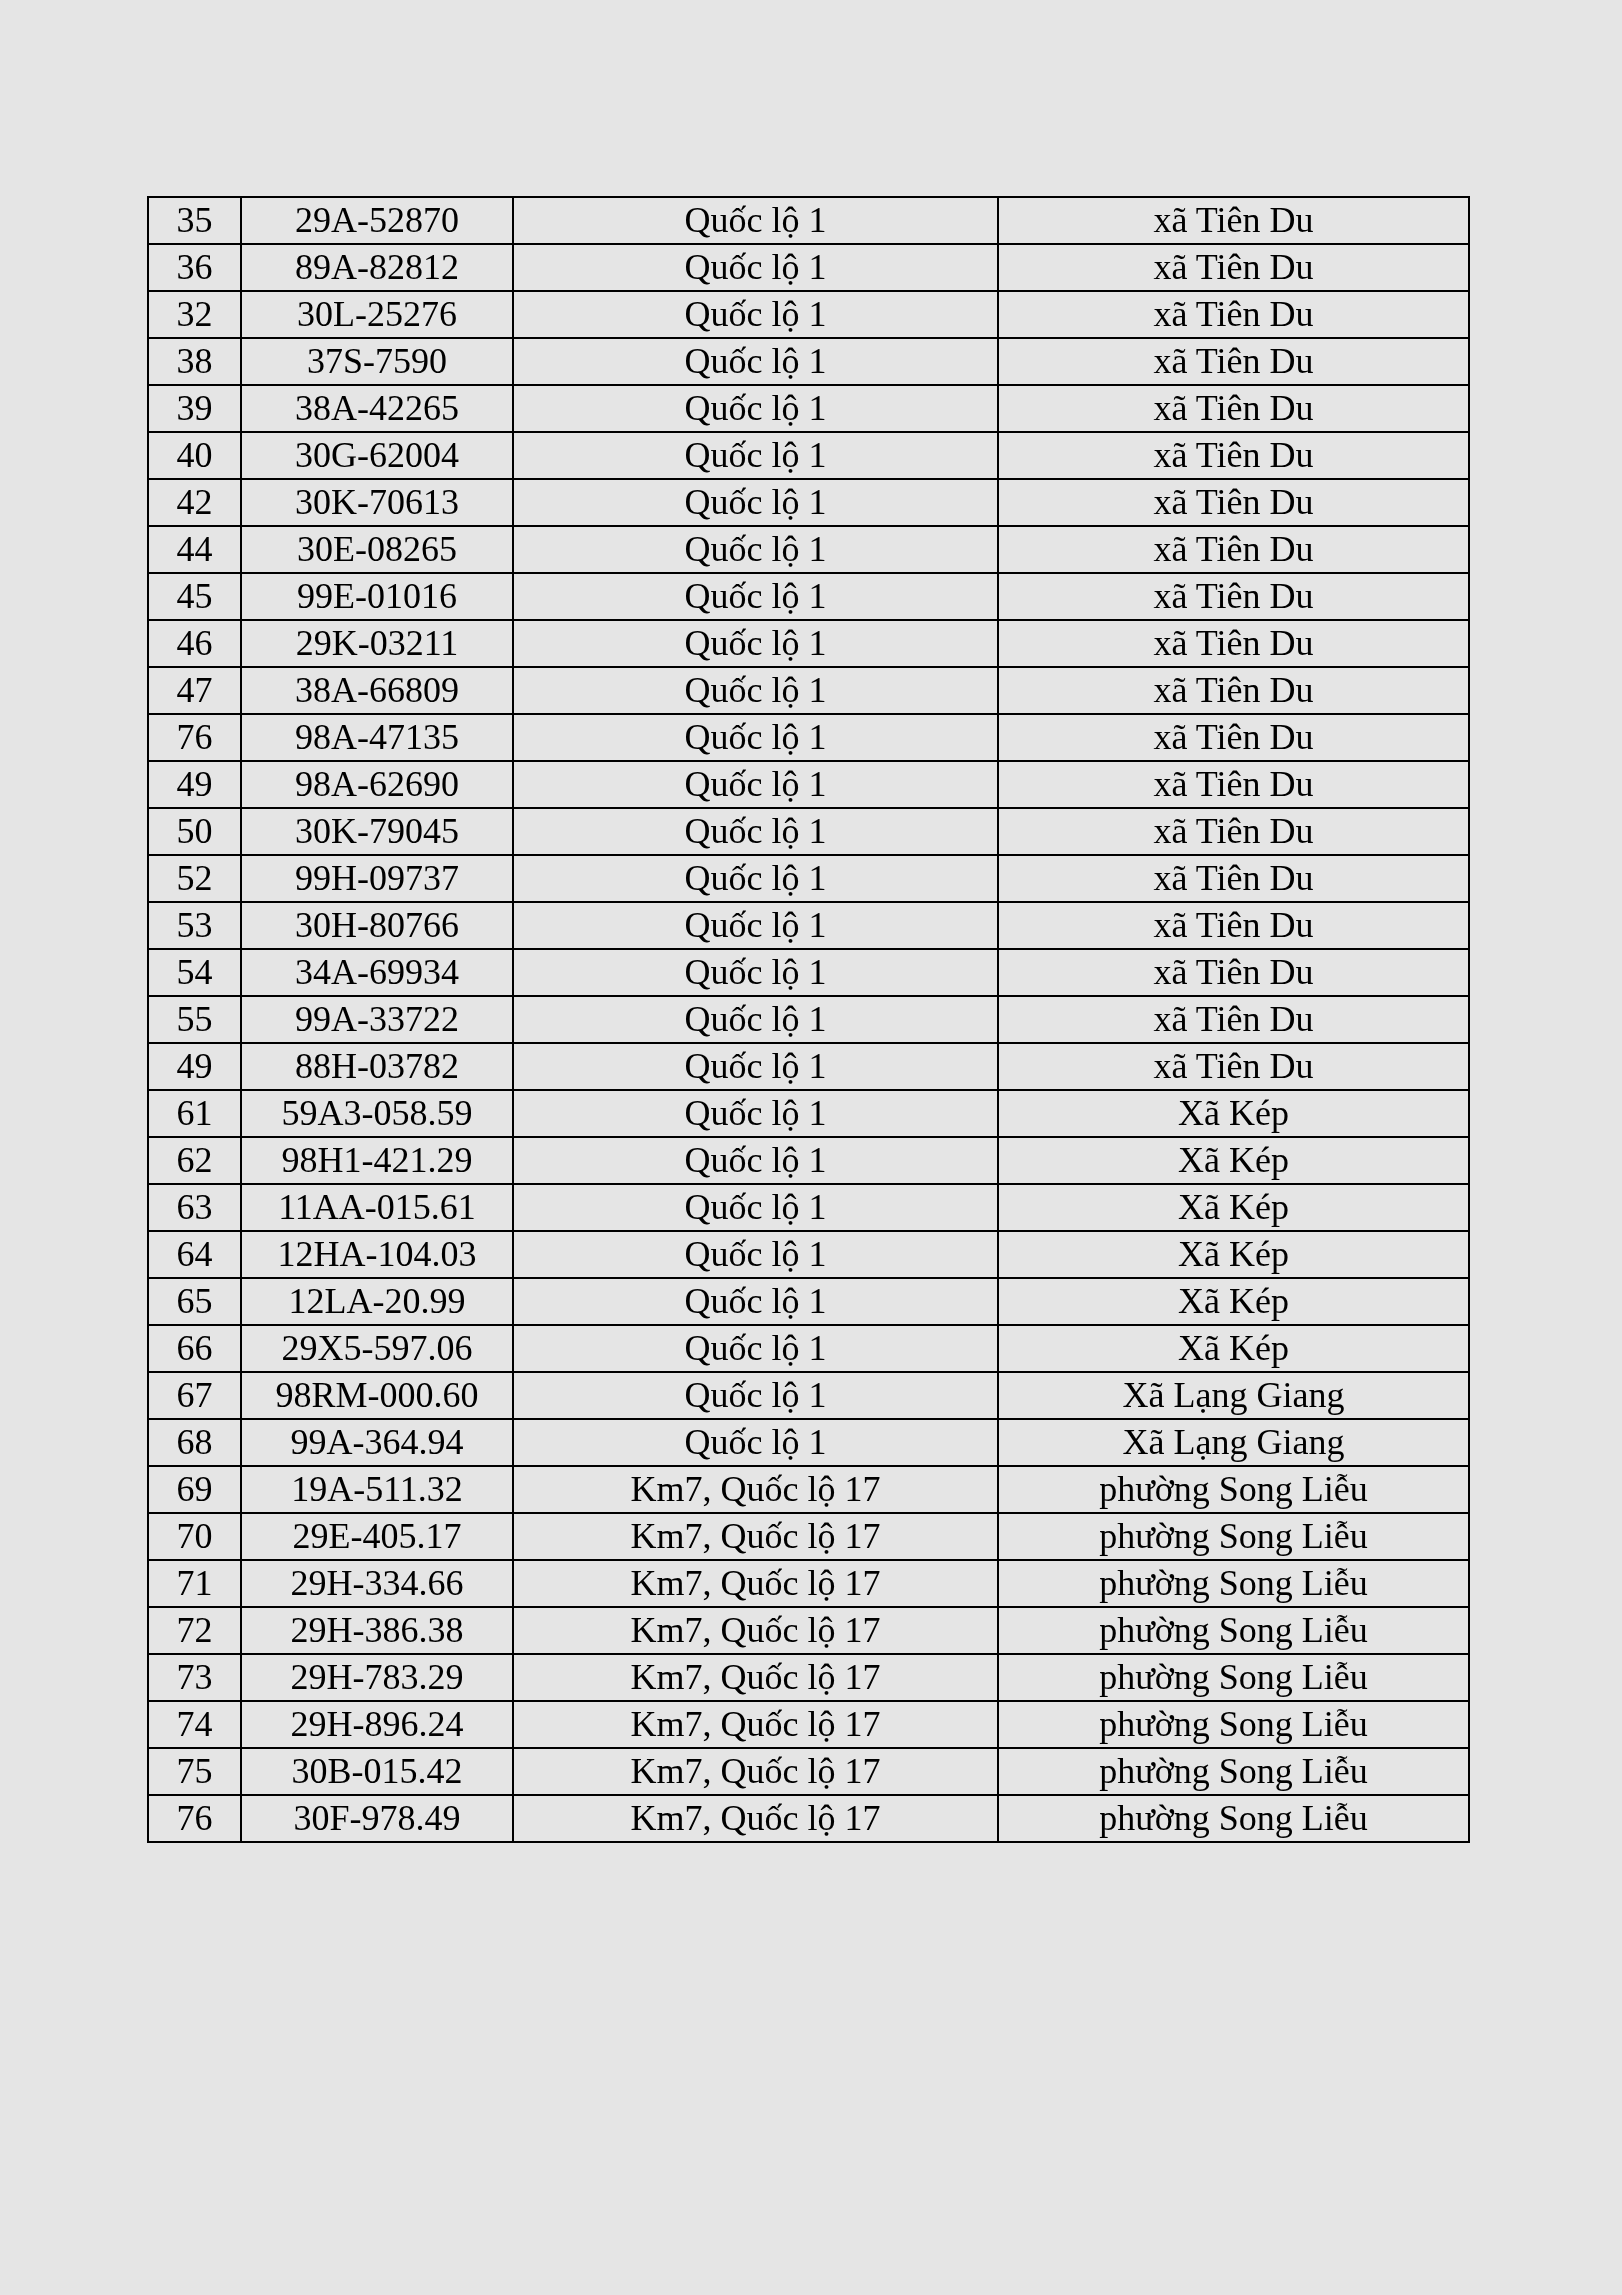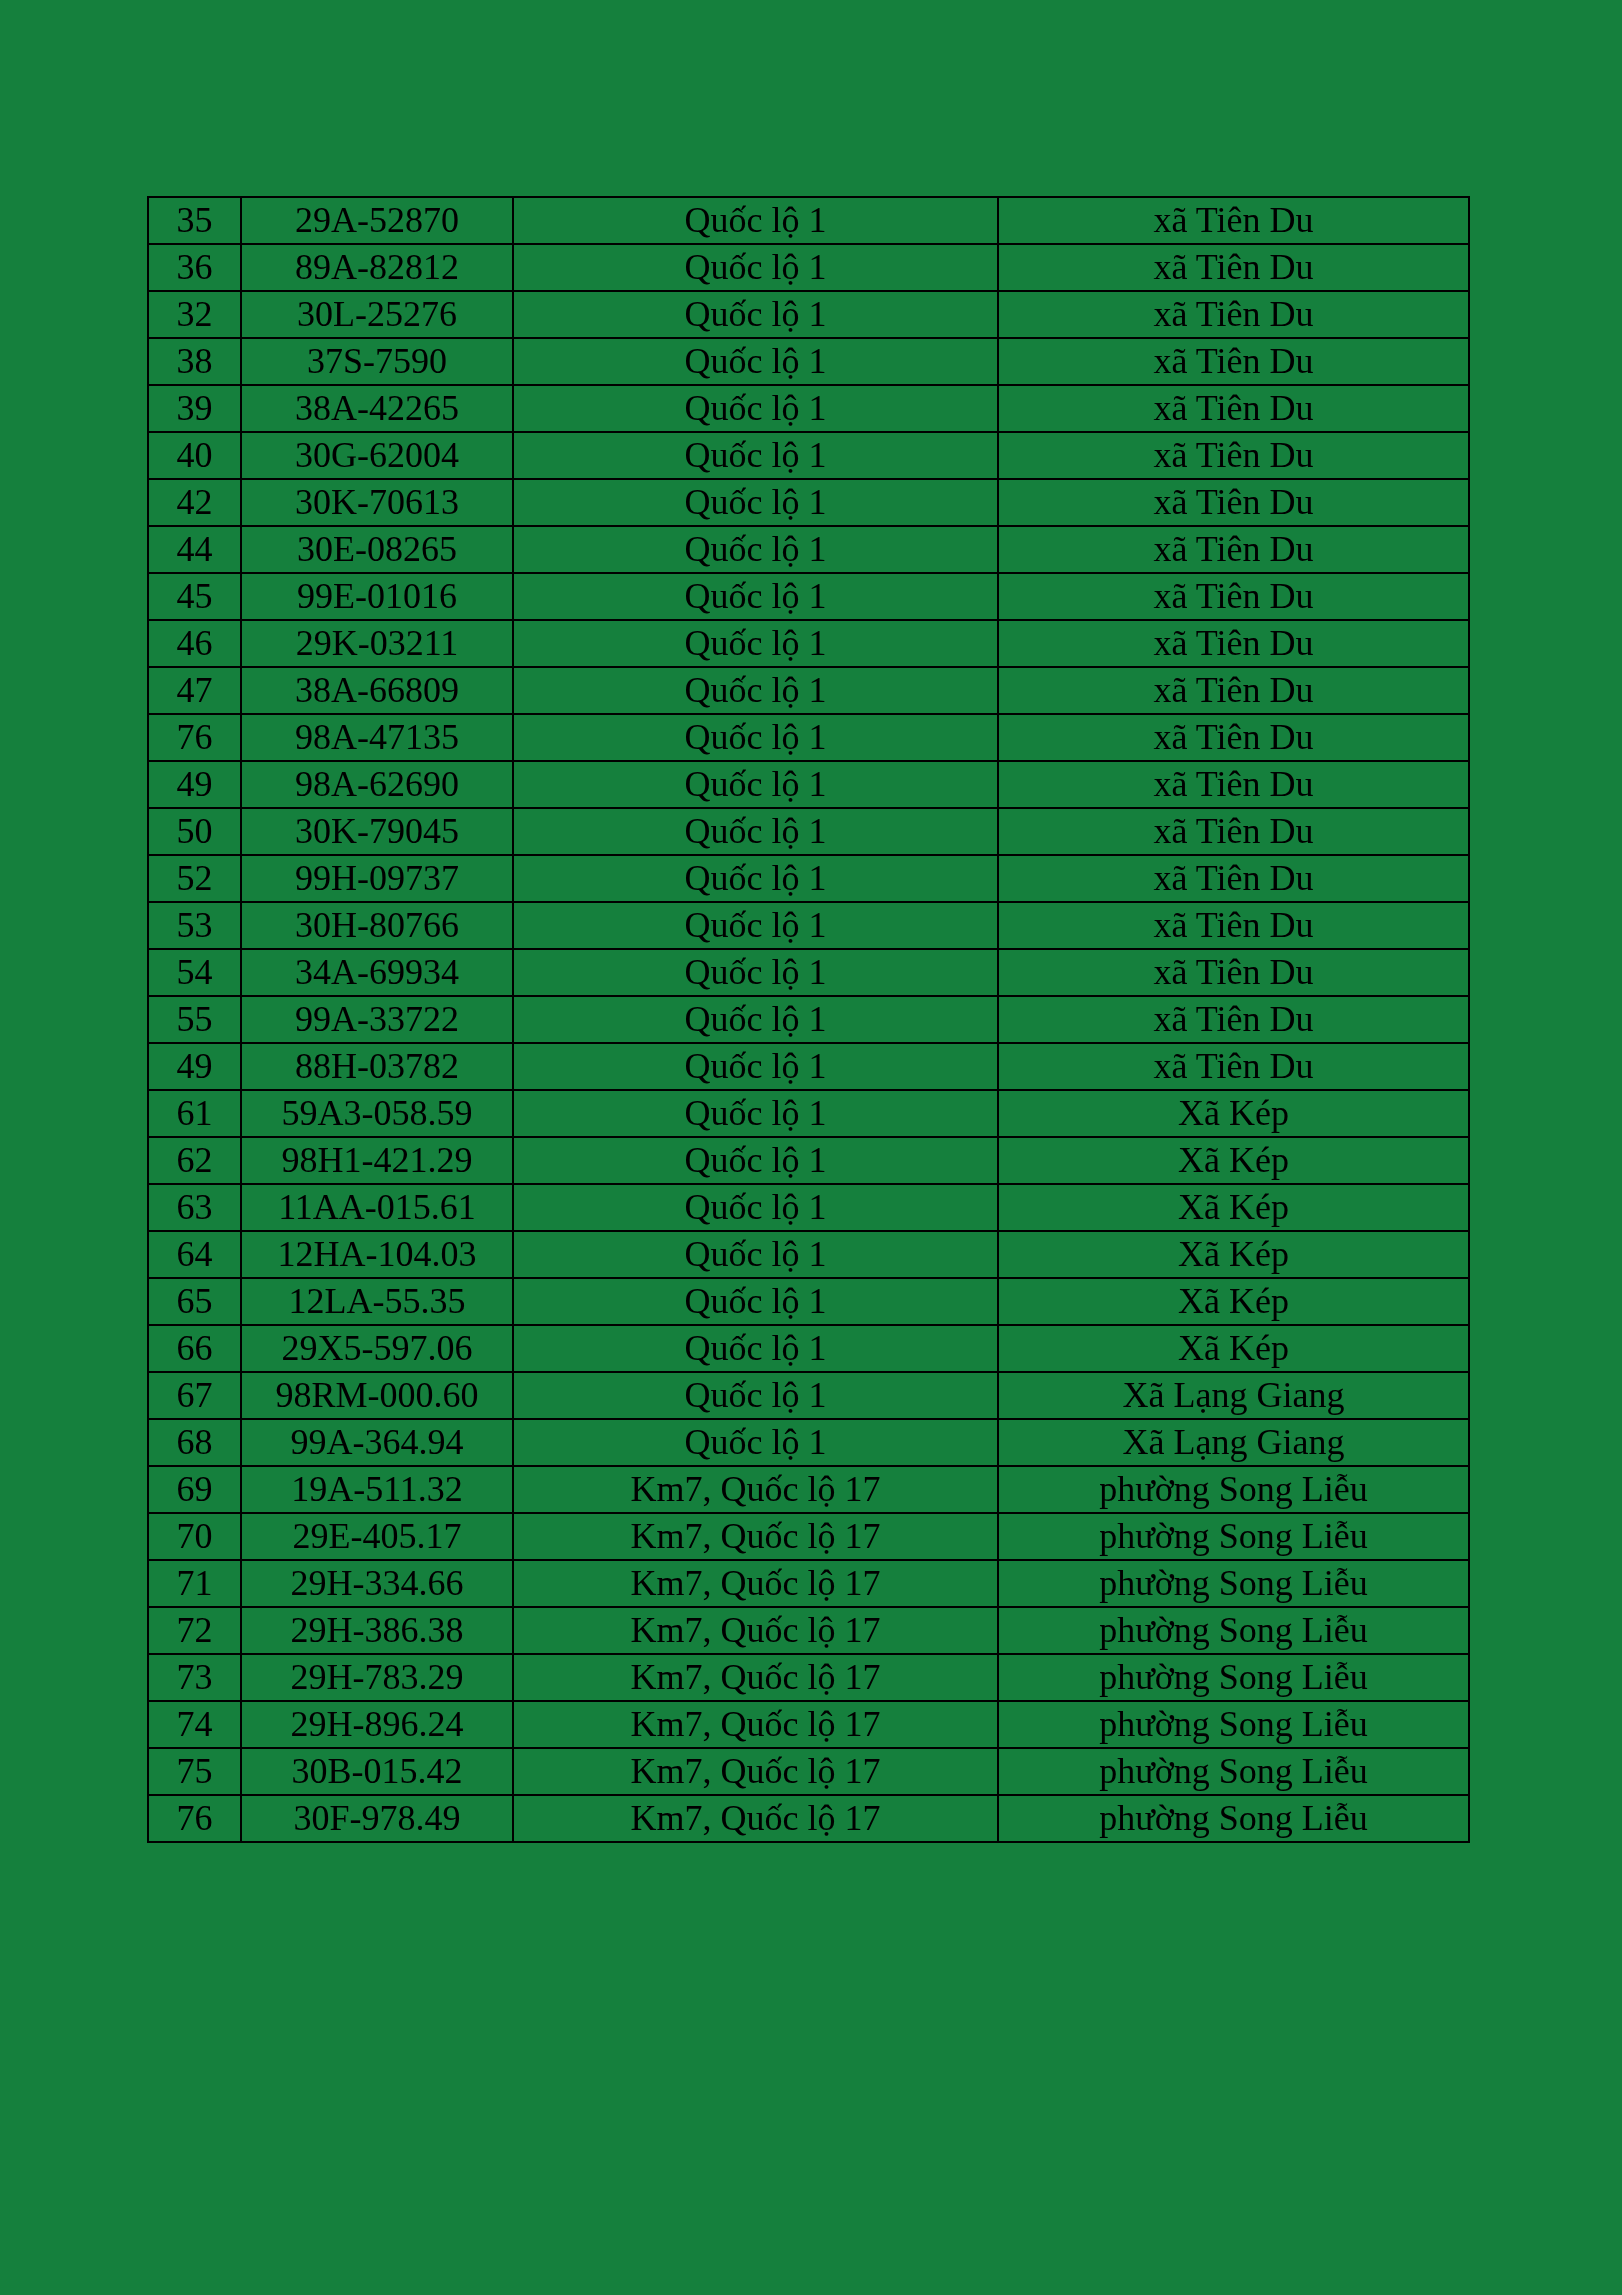--- a/index.html
+++ b/index.html
@@ -12,21 +12,21 @@
       height: 2295px;
       position: relative;
       overflow: hidden;
       font-family: "Liberation Serif", "DejaVu Serif", serif;
       color: #000000;
     }
     .page {
       position: absolute;
       left: 0; top: 0;
       width: 1623px; height: 2295px;
-      background: #15803d;
+      background: #e5e5e5;
     }
     table.vehicle-table {
       position: absolute;
       left: 147px;
       top: 196px;
       width: 1321px;
       border-collapse: collapse;
       table-layout: fixed;
     }
     table.vehicle-table td {
@@ -191,21 +191,21 @@
         <td>Xã Kép</td>
       </tr>
         <tr>
         <td>64</td>
         <td>12HA-104.03</td>
         <td>Quốc lộ 1</td>
         <td>Xã Kép</td>
       </tr>
         <tr>
         <td>65</td>
-        <td>12LA-55.35</td>
+        <td>12LA-20.99</td>
         <td>Quốc lộ 1</td>
         <td>Xã Kép</td>
       </tr>
         <tr>
         <td>66</td>
         <td>29X5-597.06</td>
         <td>Quốc lộ 1</td>
         <td>Xã Kép</td>
       </tr>
         <tr>

